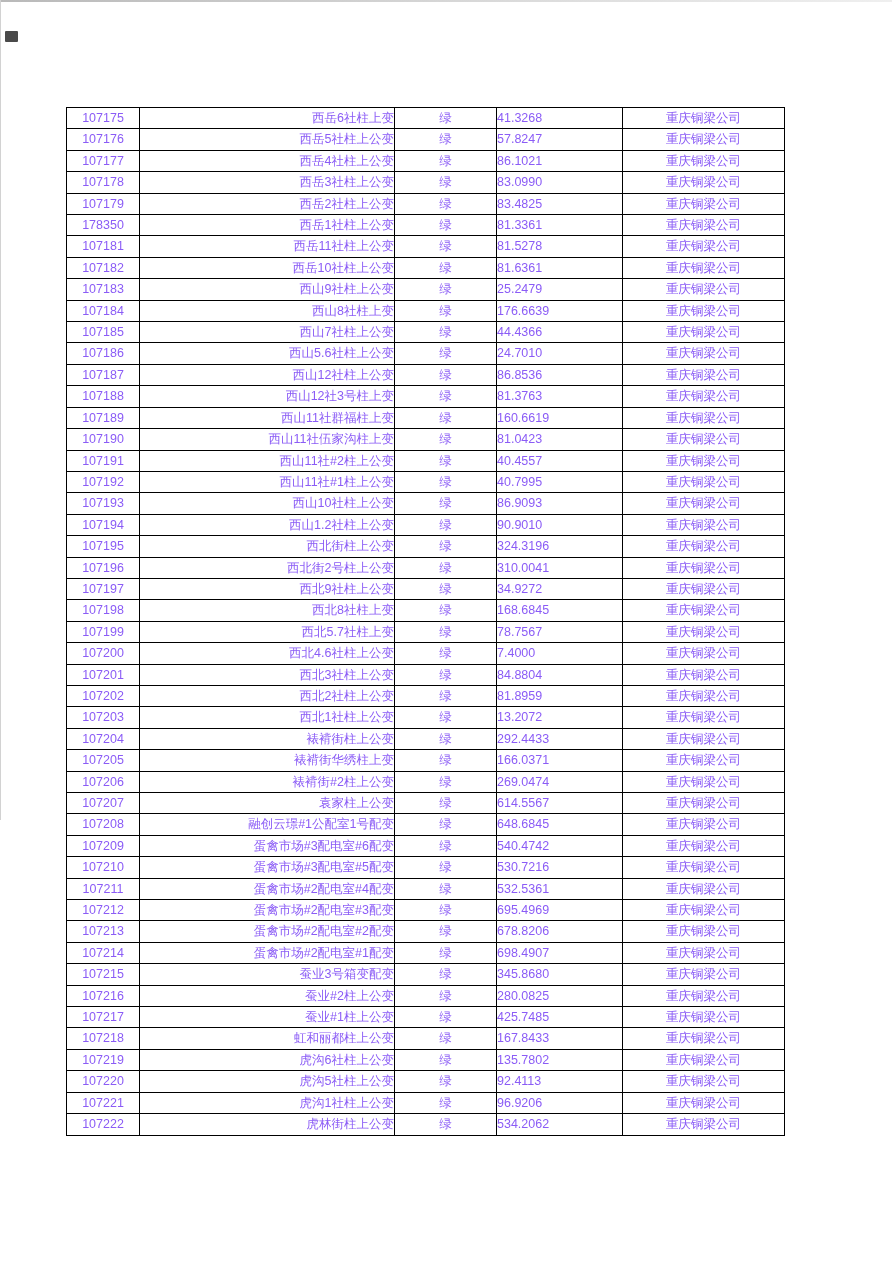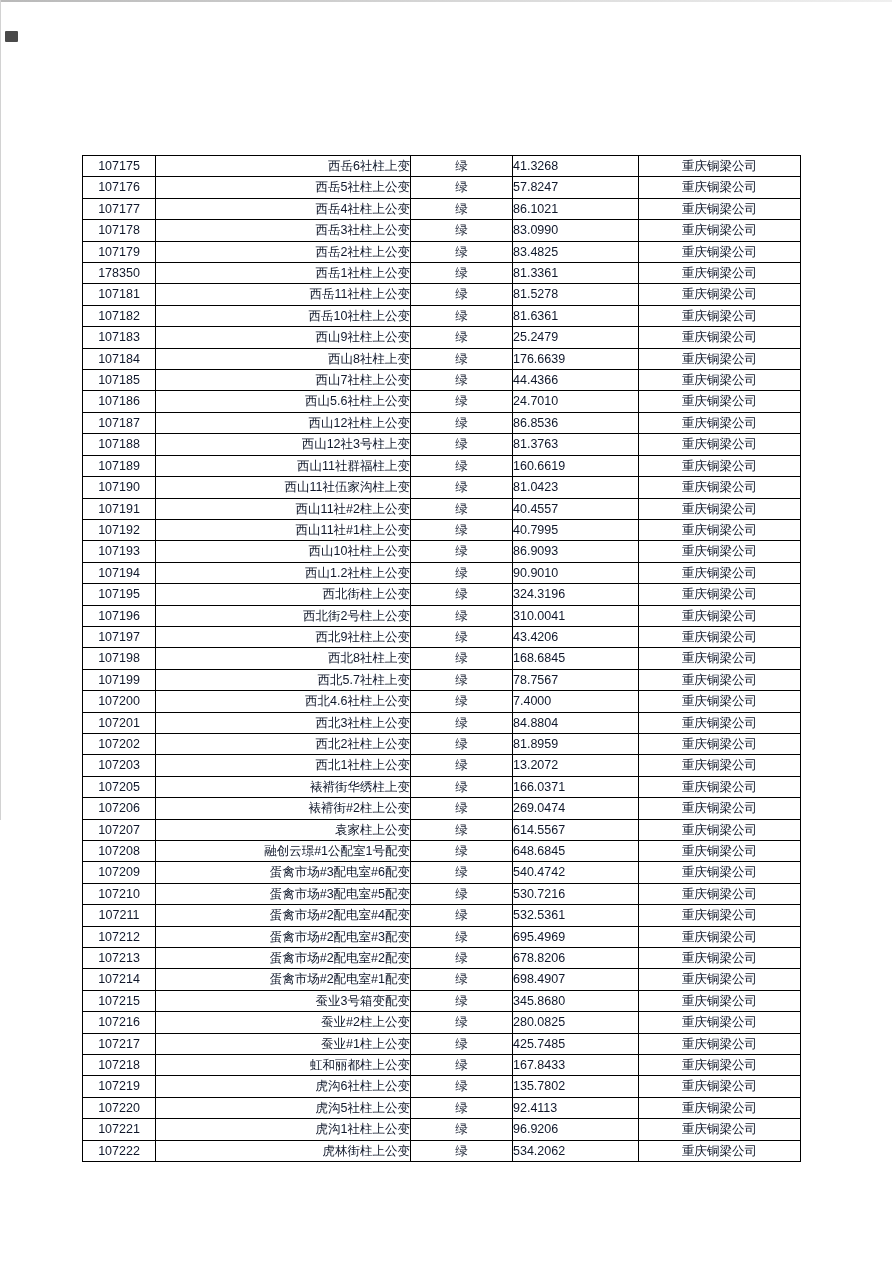--- a/index.html
+++ b/index.html
@@ -28,28 +28,27 @@
   }
   .scan-artifact {
     position: absolute;
     left: 5px; top: 31px;
     width: 13px; height: 11px;
     background: #4a4a4a;
     border-radius: 1px;
   }
   table.data-table {
     position: absolute;
-    left: 82px;
+    left: 66px;
     top: 107px;
     width: 717px;
     border-collapse: collapse;
     table-layout: fixed;
     font-size: 12.5px;
-    color: #0f172a;
-    margin-top: 48px;
+    color: #8b5cf6;
   }
   table.data-table td {
     border: 1px solid #000000;
     height: 20.4px;
     line-height: 20.4px;
     padding: 0;
     white-space: nowrap;
     overflow: hidden;
   }
   td.col-id      { width: 72px;  text-align: center; }
@@ -218,21 +217,21 @@
         <td class="col-id">107196</td>
         <td class="col-name">西北街2号柱上公变</td>
         <td class="col-status">绿</td>
         <td class="col-value">310.0041</td>
         <td class="col-company">重庆铜梁公司</td>
       </tr>
       <tr>
         <td class="col-id">107197</td>
         <td class="col-name">西北9社柱上公变</td>
         <td class="col-status">绿</td>
-        <td class="col-value">43.4206</td>
+        <td class="col-value">34.9272</td>
         <td class="col-company">重庆铜梁公司</td>
       </tr>
       <tr>
         <td class="col-id">107198</td>
         <td class="col-name">西北8社柱上变</td>
         <td class="col-status">绿</td>
         <td class="col-value">168.6845</td>
         <td class="col-company">重庆铜梁公司</td>
       </tr>
       <tr>
@@ -261,20 +260,27 @@
         <td class="col-name">西北2社柱上公变</td>
         <td class="col-status">绿</td>
         <td class="col-value">81.8959</td>
         <td class="col-company">重庆铜梁公司</td>
       </tr>
       <tr>
         <td class="col-id">107203</td>
         <td class="col-name">西北1社柱上公变</td>
         <td class="col-status">绿</td>
         <td class="col-value">13.2072</td>
+        <td class="col-company">重庆铜梁公司</td>
+      </tr>
+      <tr>
+        <td class="col-id">107204</td>
+        <td class="col-name">裱褙街柱上公变</td>
+        <td class="col-status">绿</td>
+        <td class="col-value">292.4433</td>
         <td class="col-company">重庆铜梁公司</td>
       </tr>
       <tr>
         <td class="col-id">107205</td>
         <td class="col-name">裱褙街华绣柱上变</td>
         <td class="col-status">绿</td>
         <td class="col-value">166.0371</td>
         <td class="col-company">重庆铜梁公司</td>
       </tr>
       <tr>

